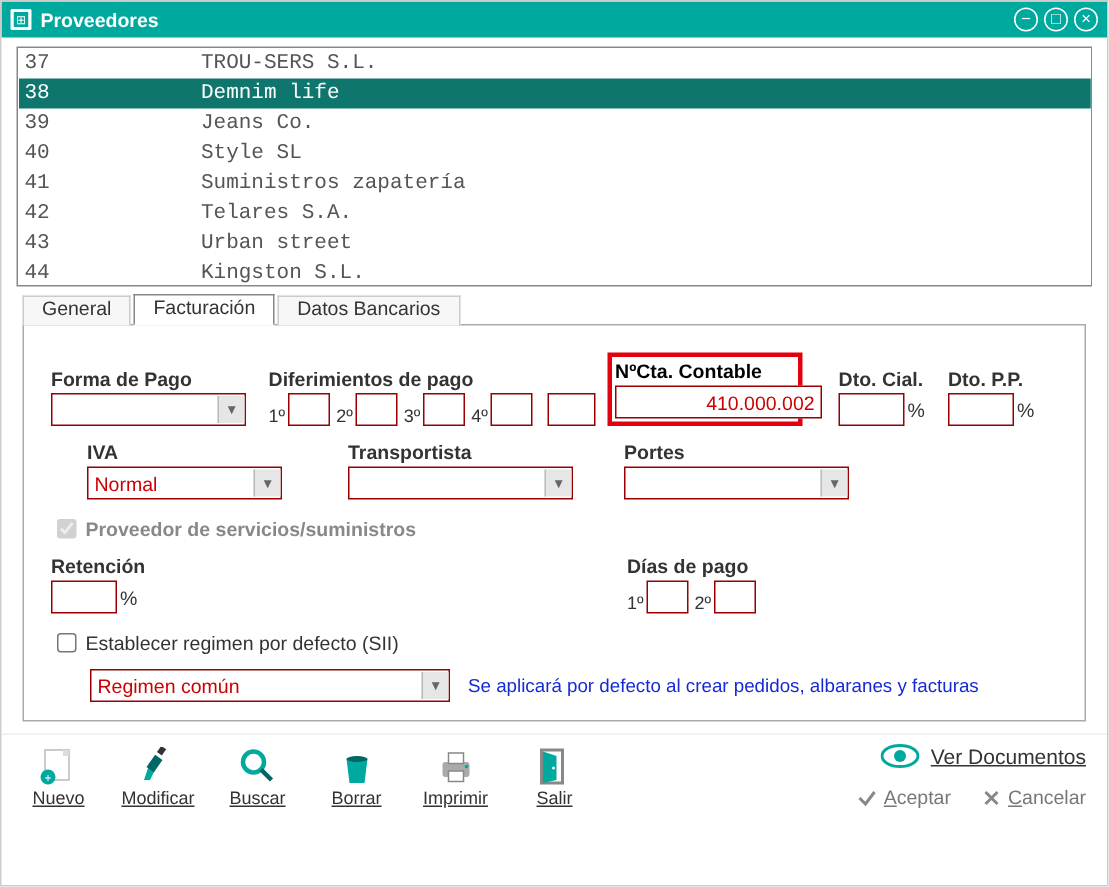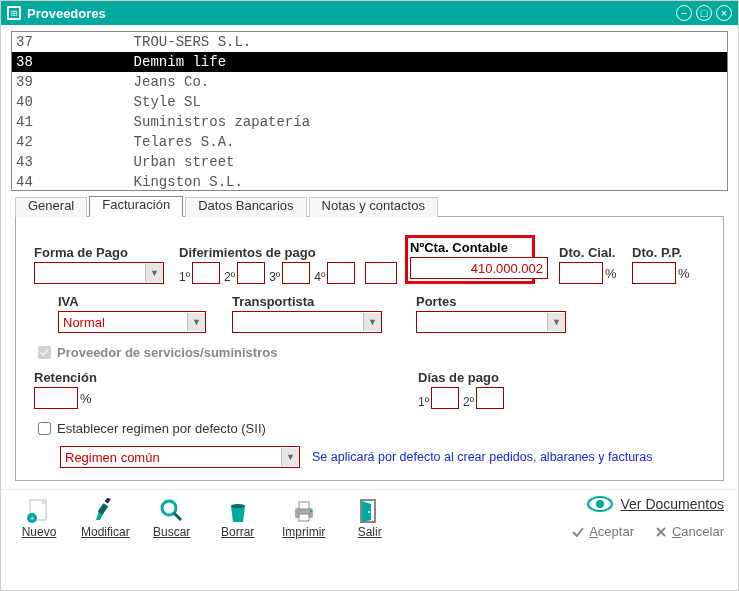--- a/index.html
+++ b/index.html
@@ -51,21 +51,21 @@
     font-family: "Courier New", monospace;
     font-size:14px;
     color:#555;
   }
   .list-row {
     padding:2px 4px;
     white-space: pre;
     cursor:pointer;
   }
   .list-row.selected {
-    background:#000000;
+    background:#0f766e;
     color:#fff;
   }
   .tabs {
     display:flex;
     margin: 2px 14px 0 14px;
     align-items: flex-end;
   }
   .tab {
     padding:0 12px 4px 12px;
     border:1px solid #ccc;
@@ -174,21 +174,20 @@
     <div class="list-row">41            Suministros zapatería</div>
     <div class="list-row">42            Telares S.A.</div>
     <div class="list-row">43            Urban street</div>
     <div class="list-row">44            Kingston S.L.</div>
   </div>
 
 <div class="tabs" id="tabs-container">
     <div class="tab">General</div>
     <div class="tab active">Facturación</div>
     <div class="tab">Datos Bancarios</div>
-    <div class="tab">Notas y contactos</div>
   </div>
 
 <div class="tab-pane">
 
   <div class="row">
     <div class="field-block" style="width:160px;">
       <label class="bold">Forma de Pago</label>
       <div class="combo" style="width:130px;">
         <span></span>
         <div class="arrow">▼</div>
@@ -236,21 +235,21 @@
       <div style="display:flex;align-items:center;">
         <input type="text" style="width: 44px;" value="">
         <span style="margin-left:2px;">%</span>
       </div>
     </div>
   </div>
 
   <div class="row">
     <div class="field-block" style="width:160px;margin-left:24px;">
       <label class="bold">IVA</label>
-      <div class="combo" style="width:148px;">
+      <div class="combo" style="width:130px;">
         <span style="color:#c00;">Normal</span>
         <div class="arrow">▼</div>
       </div>
     </div>
     <div class="field-block" style="width:170px;">
       <label class="bold">Transportista</label>
       <div class="combo" style="width:150px;">
         <span></span>
         <div class="arrow">▼</div>
       </div>

